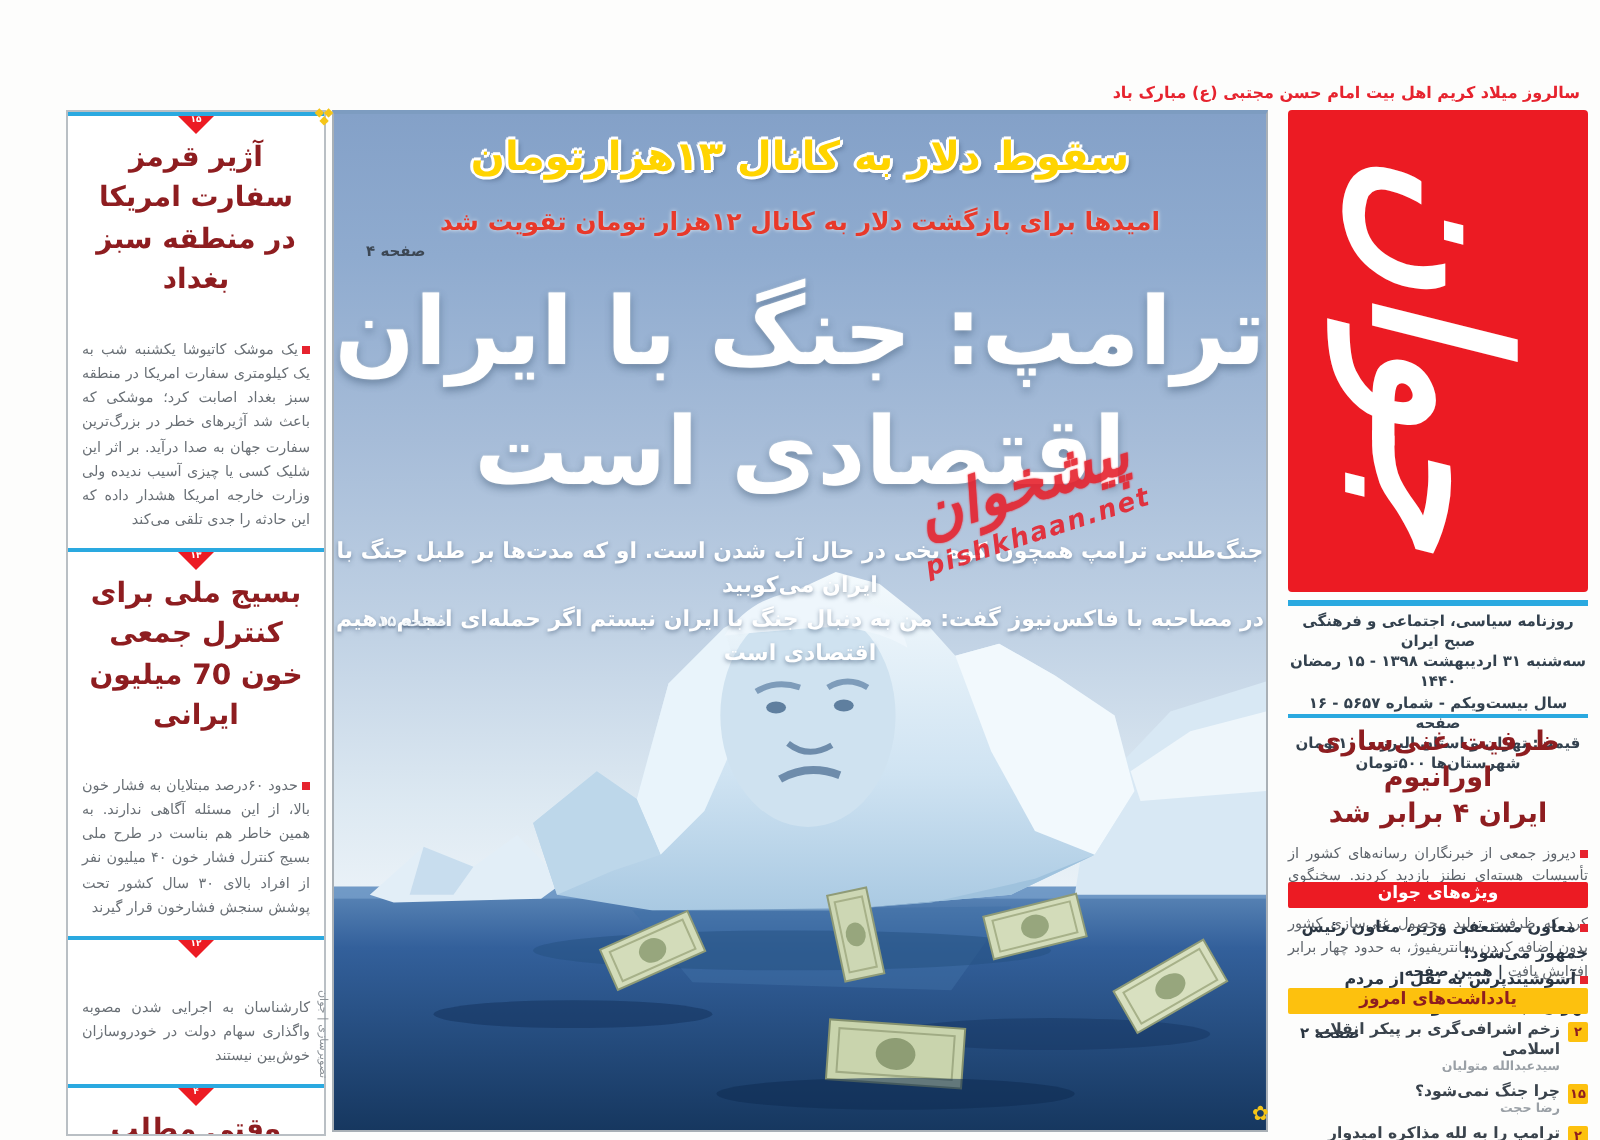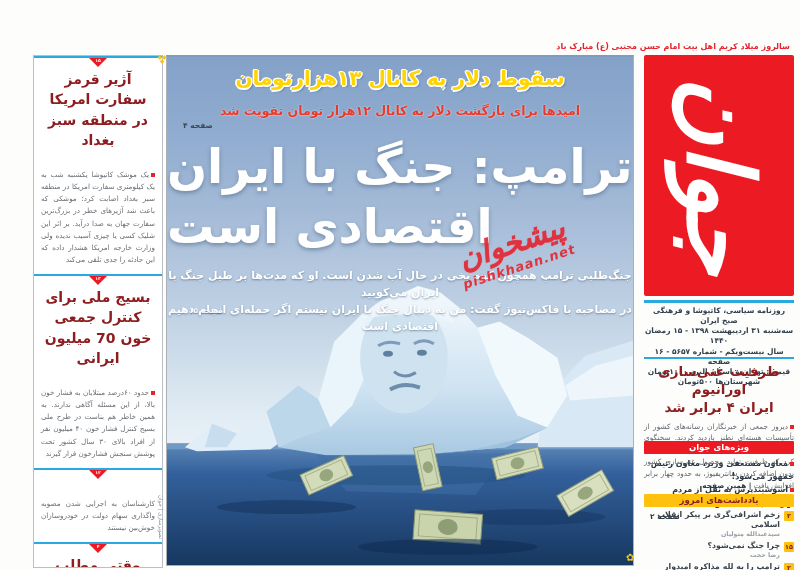--- a/index.html
+++ b/index.html
@@ -52,21 +52,21 @@
   .scene { position:absolute; inset:0; z-index:1; }
   .lead-top-head { position:absolute; top:9px; width:100%; text-align:center; z-index:3;
                    font-size:20px; font-weight:bold; color:#ffd400; letter-spacing:-1px;
                    text-shadow:-1.5px 0 #fff,1.5px 0 #fff,0 -1.5px #fff,0 1.5px #fff,
                                1px 1px #fff,-1px -1px #fff, 2px 2px 2px rgba(40,60,90,.35);margin-left:24px; }
   .lead-top-sub { position:absolute; top:46px; width:100%; text-align:center; z-index:3;
                   font-size:12.5px; font-weight:bold; color:#e8392a;
                   text-shadow:0 0 2px rgba(255,255,255,.8); }
   .pg-ref4 { position:absolute; top:64px; left:16px; z-index:3; font-size:7.5px;
              font-weight:bold; color:#3c4754; }
-  .lead-head { position:absolute; top:80px; width:100%; text-align:left; z-index:3;
+  .lead-head { position:absolute; top:80px; width:100%; text-align:center; z-index:3;
                font-size:47px; font-weight:bold; color:#ffffff; line-height:1.28;
                letter-spacing:-2px;
                text-shadow:0 2px 4px rgba(45,70,100,.45), 0 0 1px #dfe9f2; }
   .lead-par { position:absolute; top:210px; width:100%; text-align:center; z-index:3;
               font-size:11px; font-weight:bold; color:#ffffff; line-height:1.55;
               text-shadow:0 1px 2px rgba(45,70,100,.5); }
   .pg-ref15 { position:absolute; top:249px; left:22px; z-index:3; font-size:7.5px;
               font-weight:bold; color:#f2f7fb; text-shadow:0 1px 1px rgba(45,70,100,.5); }
   .watermark { position:absolute; top:168px; left:288px; z-index:4;
                transform:rotate(-18deg); color:#e6232e; opacity:.9; text-align:center; }
@@ -103,21 +103,21 @@
 <div class="page">
 
   <div class="blessing">سالروز میلاد کریم اهل بیت امام حسن مجتبی (ع) مبارک باد</div>
 
   <div class="logo-box">
     <div class="logo-word">جوان</div>
   </div>
   <div class="cyan-rule rule-a"></div>
 
   <div class="info-block">
-    <div>روزنامه سیاسی، کاتیوشا و فرهنگی صبح ایران</div>
+    <div>روزنامه سیاسی، اجتماعی و فرهنگی صبح ایران</div>
     <div>سه‌شنبه ۳۱ اردیبهشت ۱۳۹۸ - ۱۵ رمضان ۱۴۴۰</div>
     <div>سال بیست‌و‌یکم - شماره ۵۶۵۷ - ۱۶ صفحه</div>
     <div>قیمت: تهران و استان البرز ۱۰۰۰تومان</div>
     <div>شهرستان‌ها ۵۰۰تومان</div>
   </div>
   <div class="cyan-rule rule-b"></div>
 
   <div class="uranium">
     <div class="uranium-title">
       <div>ظرفیت غنی‌سازی اورانیوم</div>

